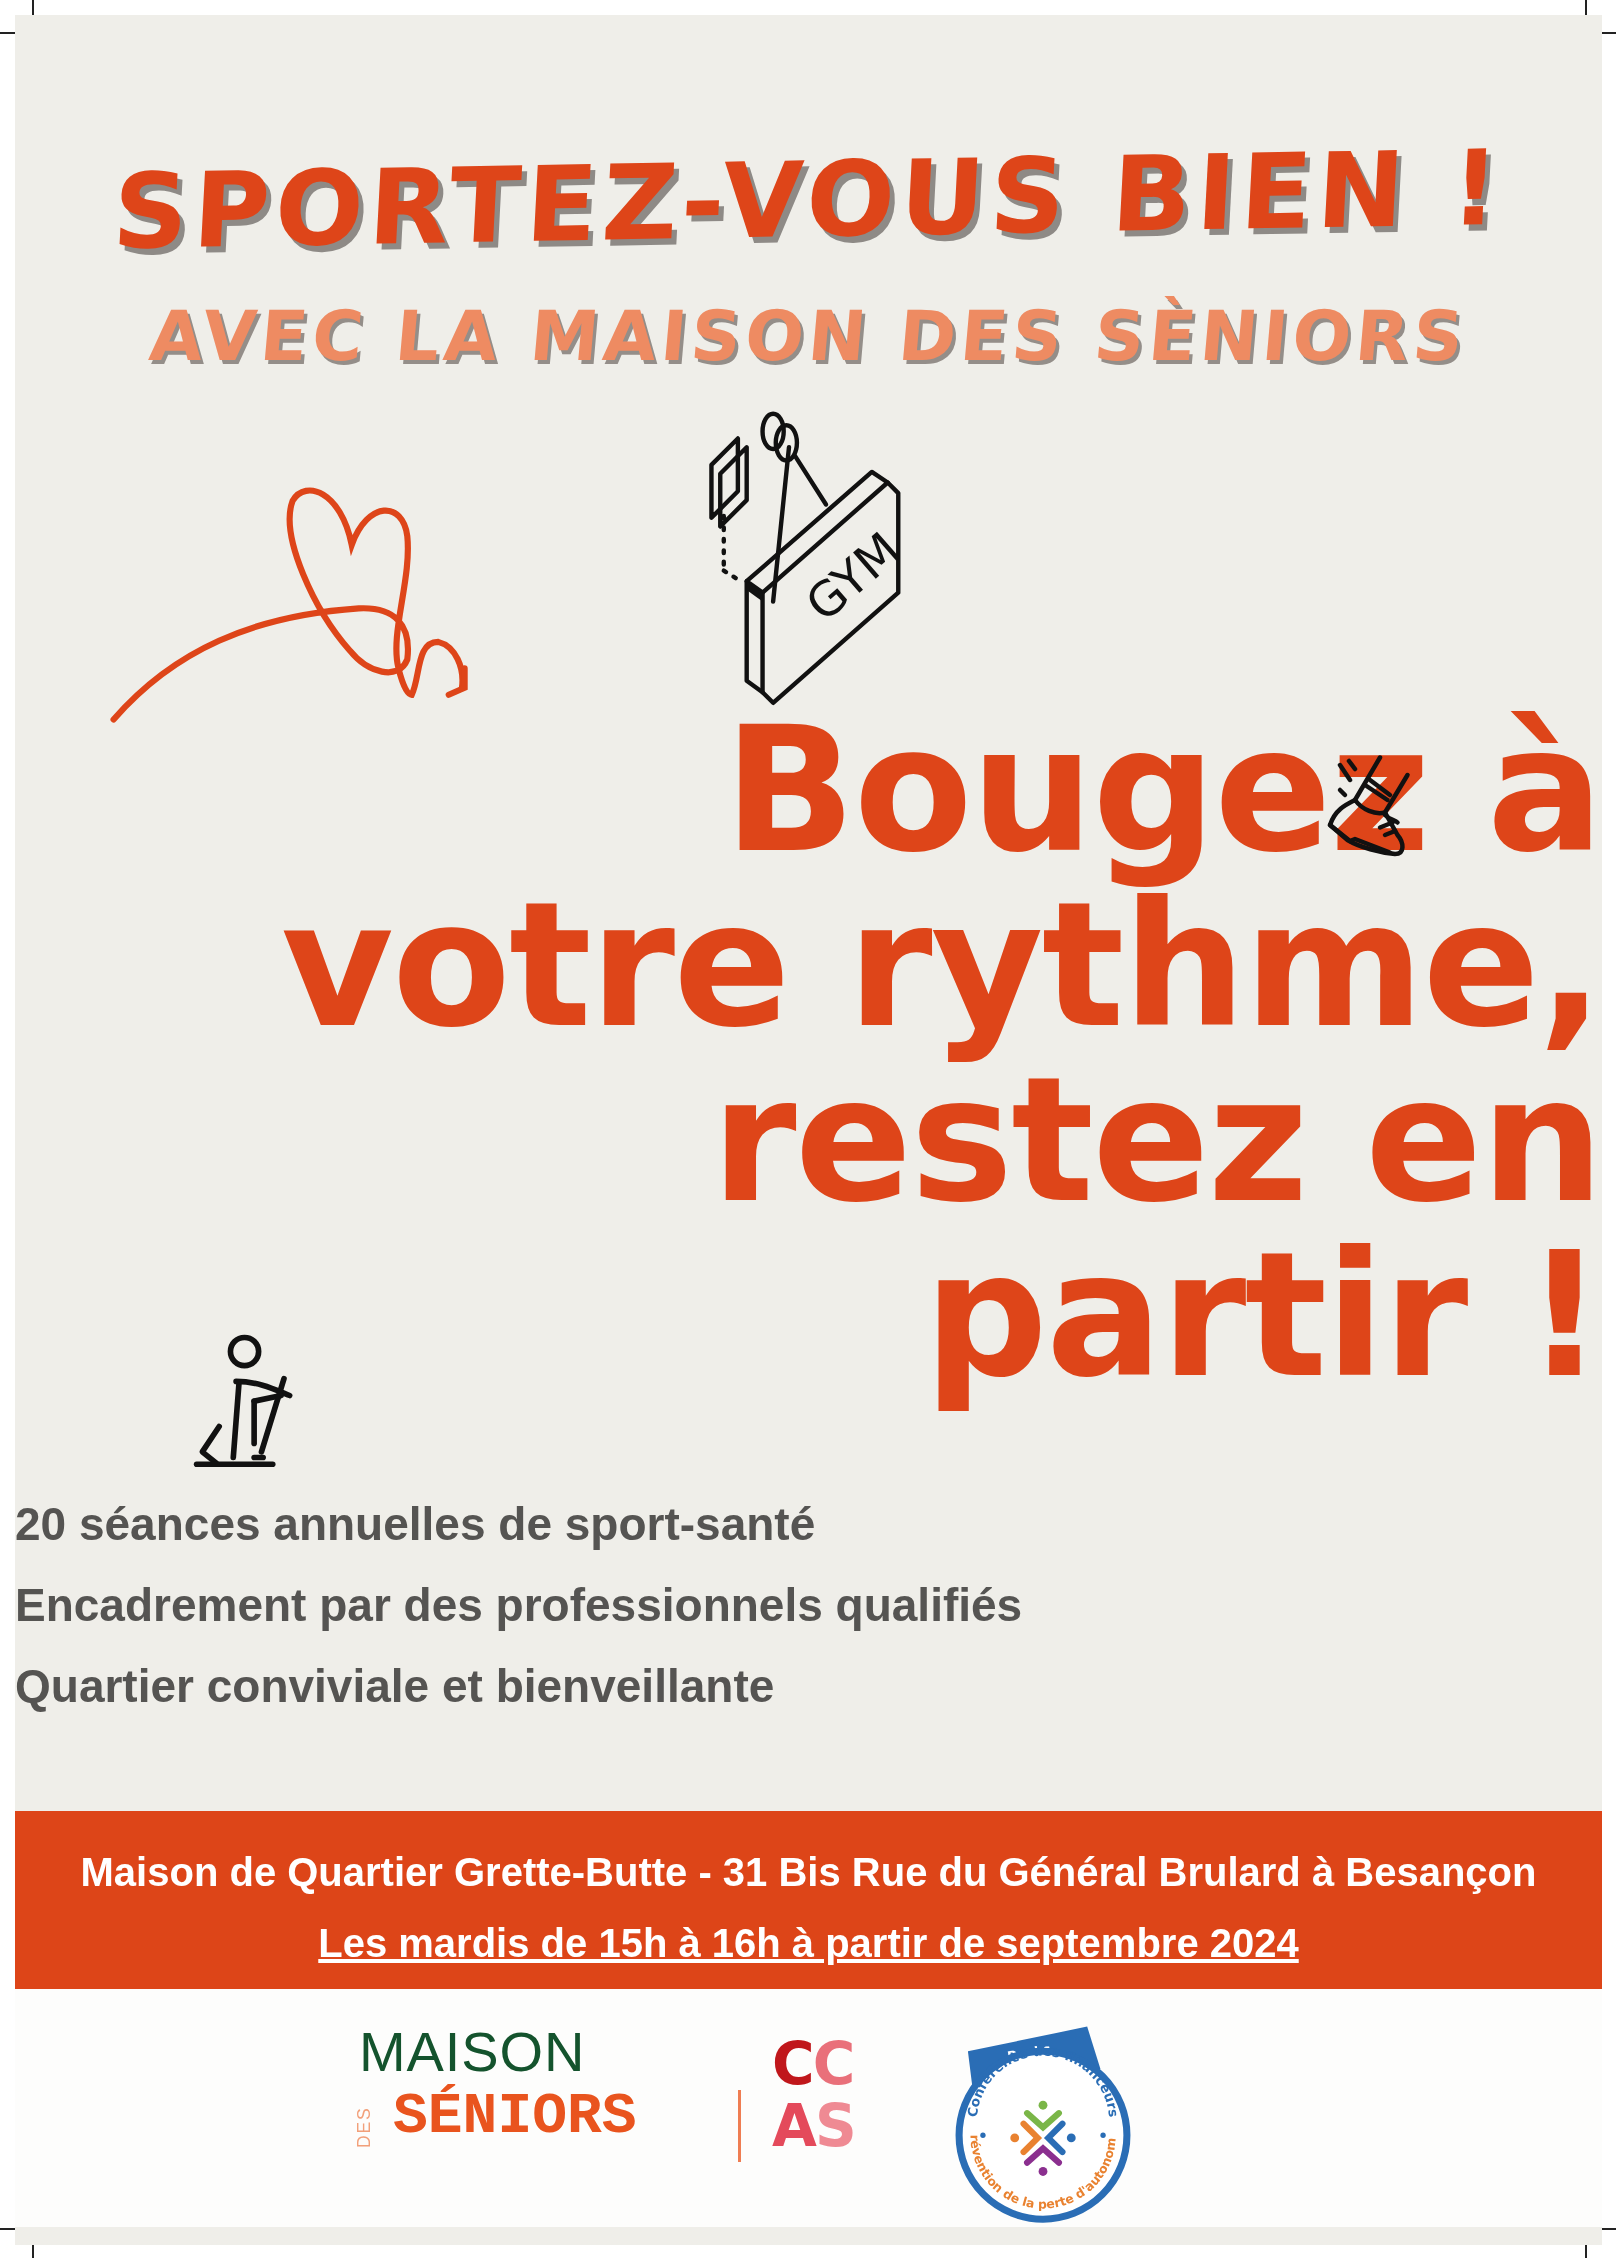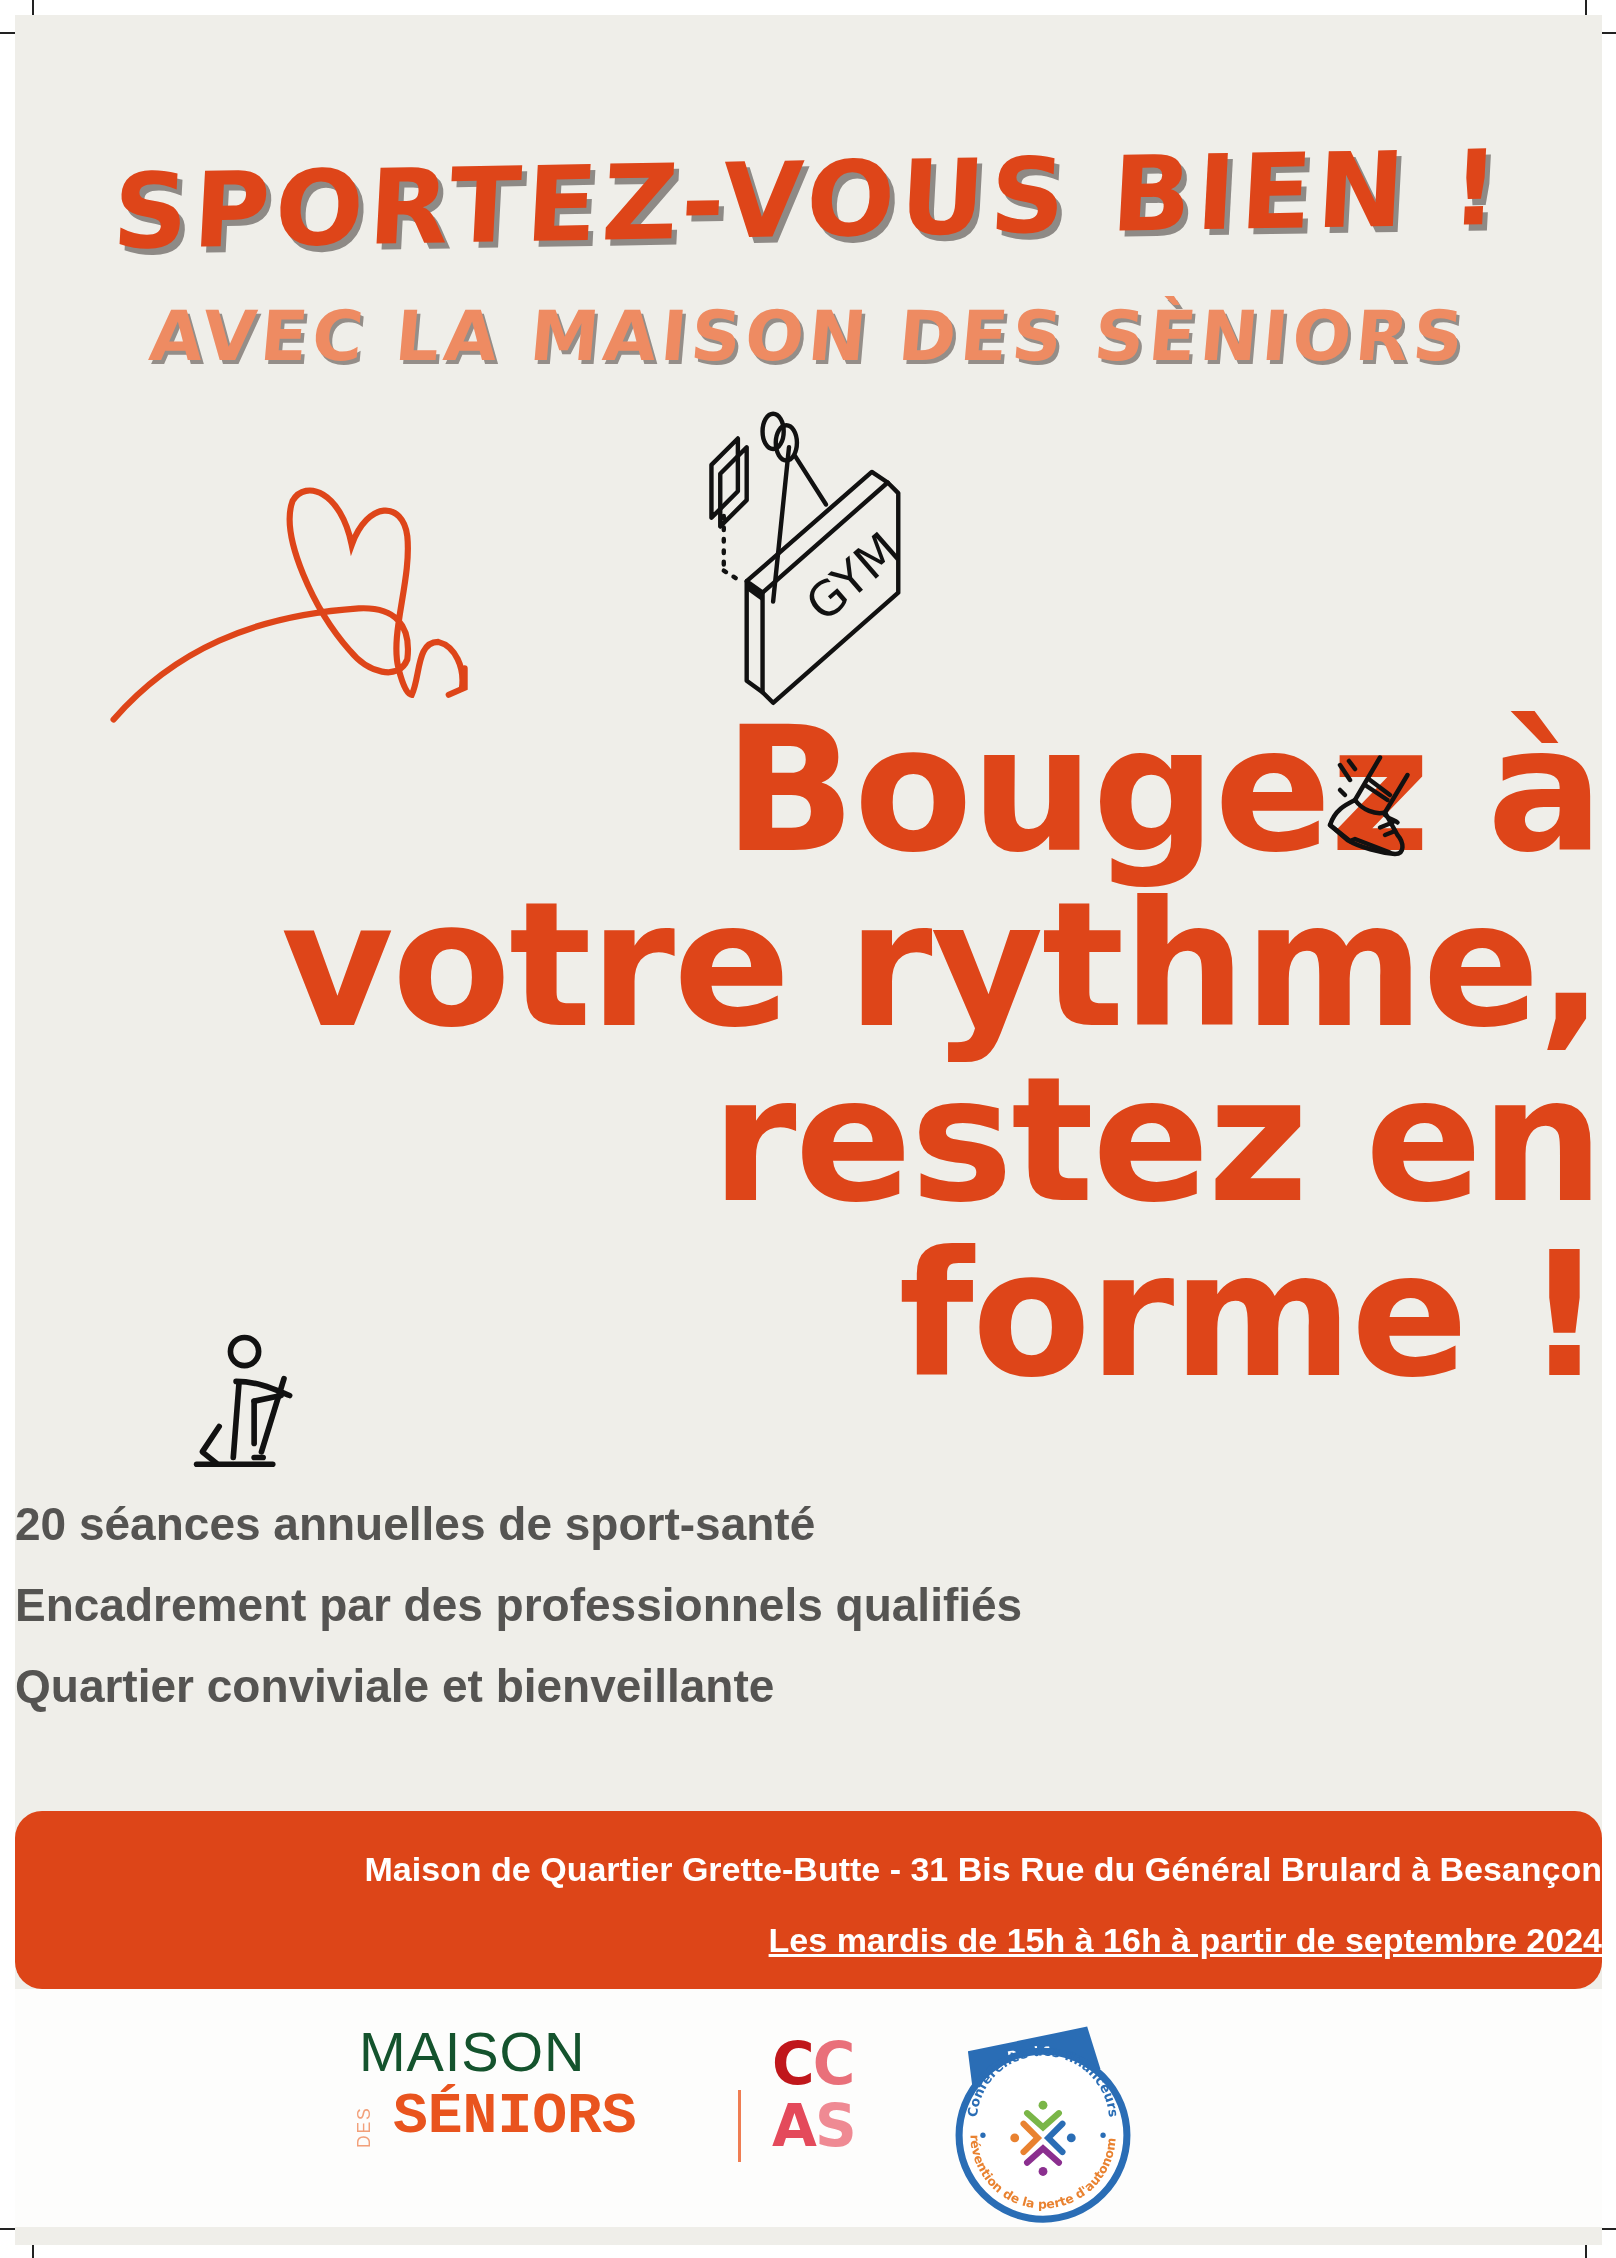--- a/index.html
+++ b/index.html
@@ -4,21 +4,21 @@
 <style>
   html, body { margin:0; padding:0; }
   body { width:1616px; height:2258px; background:#ffffff; position:relative; overflow:hidden; font-family:"DejaVu Sans", sans-serif; }
   .crop { position:absolute; background:#222; }
   .poster { position:absolute; left:15px; top:15px; width:1587px; height:2230px; background:#efeee9; overflow:hidden; }
   .title { position:absolute; left:0; width:100%; text-align:center; top:124px; font-family:"DejaVu Sans", sans-serif; font-weight:bold; font-size:104px; letter-spacing:5.3px; color:#de4519; text-shadow:5.3px 6.2px 0 #8e8a86; transform:skewX(-4deg) rotate(-1deg); }
   .subtitle { position:absolute; left:0; width:100%; text-align:center; top:281px; font-family:"DejaVu Sans", sans-serif; font-weight:bold; font-size:69px; letter-spacing:4.4px; color:#ee8b62; text-shadow:3.5px 4.4px 0 #948e89; transform:skewX(-5deg); }
   .headline { position:absolute; left:0; width:100%; text-align:right; top:688px; font-family:"DejaVu Sans", sans-serif; font-weight:bold; color:#de4519; font-size:173px; line-height:175px; letter-spacing:-1.8px; }
   .headline div { white-space:nowrap; }
   .bullets { position:absolute; left:0; width:100%; top:1469px; text-align:left; font-family:"Liberation Sans", sans-serif; font-weight:bold; color:#555452; font-size:46px; line-height:81px; }
-  .band { position:absolute; left:0; top:1796px; width:100%; height:178px; background:#dd4518; color:#fff; text-align:right; font-family:"Liberation Sans", sans-serif; font-weight:bold; font-size:34px;border-radius:27px; }
+  .band { position:absolute; left:0; top:1796px; width:100%; height:178px; background:#dd4518; color:#fff; text-align:center; font-family:"Liberation Sans", sans-serif; font-weight:bold; font-size:40px; }
   .band .l1 { position:absolute; left:0; width:100%; top:39px; }
   .band .l2 { position:absolute; left:0; width:100%; top:110px;text-decoration:underline; }
   .footer { position:absolute; left:0; top:1974px; width:100%; height:238px; background:#fdfdfc; }
   .svgabs { position:absolute; overflow:visible; }
   .logo-mds { position:absolute; left:344px; top:35px; width:353px; height:132px; }
   .mds-top { position:absolute; left:0; top:0; font-family:"Liberation Sans", sans-serif; font-size:56px; color:#14532d; letter-spacing:0.9px; line-height:56px; }
   .mds-bottom { position:absolute; left:34px; top:62px; font-family:Liberation Mono, monospace; font-weight:bold; font-size:58px; color:#e9541e; line-height:62px; letter-spacing:0px; }
   .mds-des { position:absolute; left:-5.3px; top:71px; font-family:"Liberation Sans", sans-serif; font-size:17.6px; color:#f2a07a; transform:rotate(-90deg); transform-origin:left top; top:124px; letter-spacing:1.8px; }
   .sep { position:absolute; left:723px; top:101px; width:2.6px; height:72px; background:#ef7d52; }
   .ccas { position:absolute; left:757px; top:44px; font-family:"DejaVu Sans", sans-serif; font-weight:bold; font-size:58px; line-height:62px; letter-spacing:-1.8px; }
@@ -61,21 +61,21 @@
       <path d="M70 192 L70 305 L88 318"></path>
     </g>
     <path d="M70 192 L88 205 L88 215 L70 202 Z" fill="#111"></path>
     <text x="140" y="228" font-family="DejaVu Sans, sans-serif" font-size="54" fill="#111" transform="rotate(-41 165 210)">GYM</text>
   </svg>
 
   <div class="headline">
     <div>Bougez à</div>
     <div>votre rythme,</div>
     <div>restez en</div>
-    <div>forme !</div>
+    <div>partir !</div>
   </div>
 
   <svg class="svgabs" style="left:1300px;top:691px;" width="150" height="203" viewBox="0 0 300 250">
     <g fill="none" stroke="#111" stroke-width="9" stroke-linecap="round" stroke-linejoin="round">
       <path d="M130 25 L80 110"></path>
       <path d="M185 60 L140 135"></path>
       <path d="M110 70 L150 100"></path>
       <path d="M100 80 L145 110"></path>
       <path d="M80 110 C 60 120, 40 130, 30 160 L 65 190 C 90 205, 130 215, 160 218 C 180 218, 178 195, 165 180 L 140 135 C 120 140, 95 130, 80 110 Z"></path>
       <path d="M30 160 L 70 192 L 80 188 L 150 215"></path>

